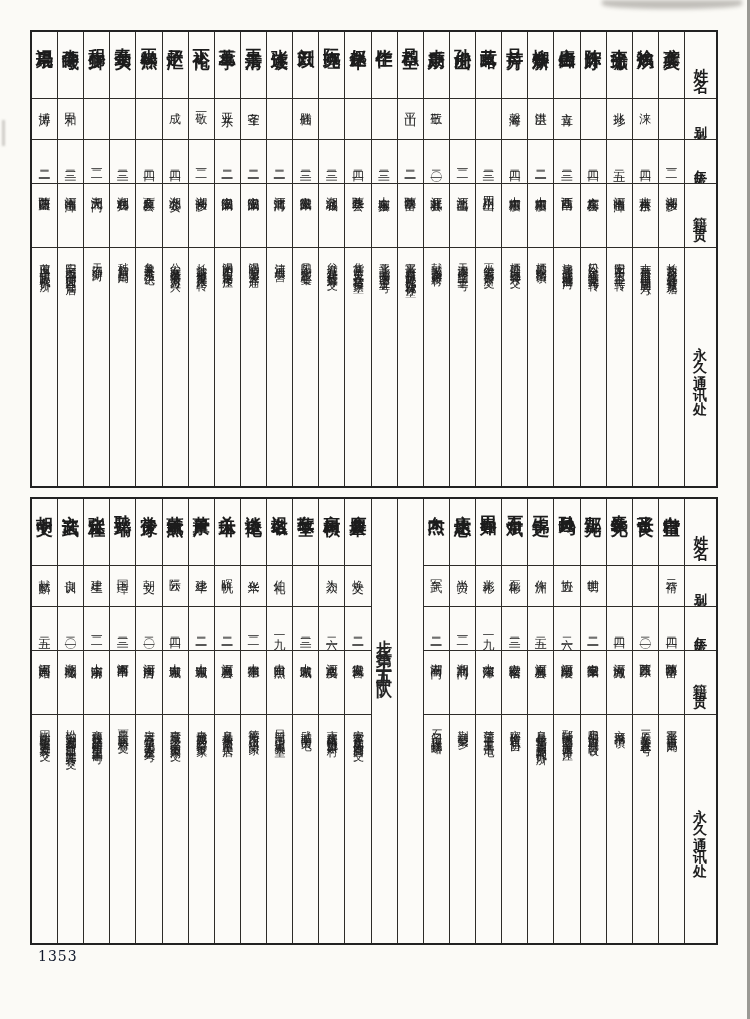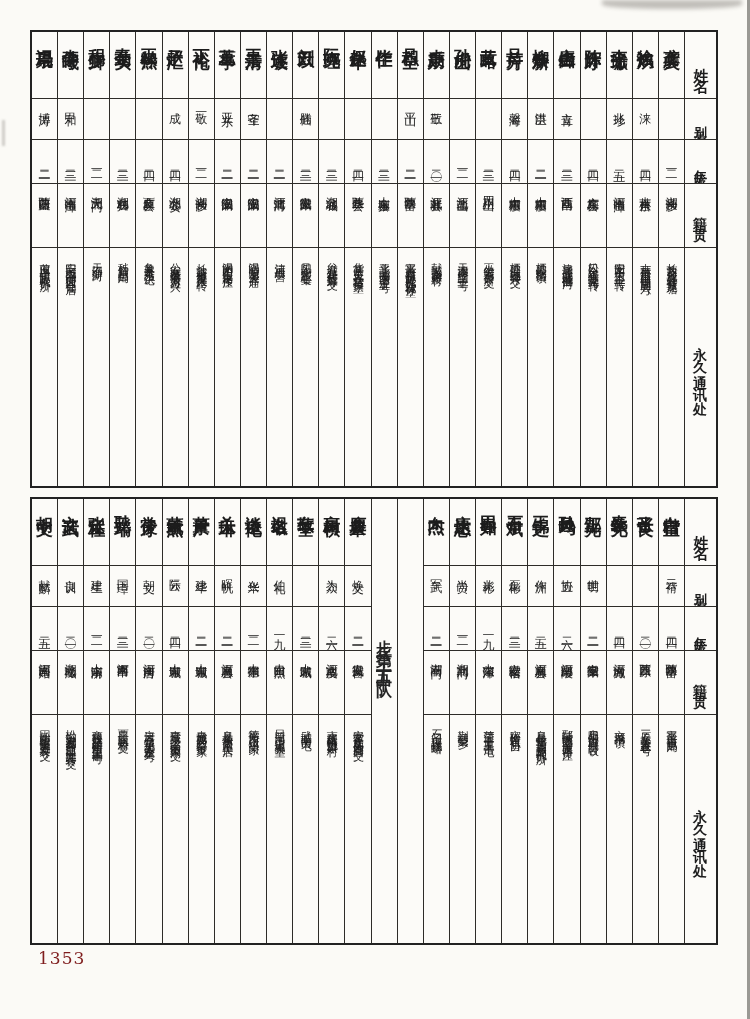--- a/index.html
+++ b/index.html
@@ -43,21 +43,21 @@
   .col.head .cell.alias span{font-size:13px;font-weight:700;letter-spacing:5px;}
   .col.head .cell.age span{font-size:13px;font-weight:700;letter-spacing:2px;}
   .col.head .cell.place span{font-size:14px;font-weight:700;letter-spacing:11px;}
   .col.head .cell.addr span{font-size:14px;font-weight:700;letter-spacing:14px;}
   .unit-note{
     position:absolute;left:344px;top:128px;z-index:3;
     font-size:16px;font-weight:600;letter-spacing:6px;color:#242424;
   }
   .page-number{
     position:absolute;left:38px;top:948px;
-    font-size:17px;letter-spacing:1px;color:#7f1d1d;
+    font-size:14px;letter-spacing:1px;color:#0f172a;
   }
   
   .edge-right{position:absolute;right:0;top:0;width:3px;height:100%;background:#4a4844;opacity:.55;}
   .smudge-top{position:absolute;right:8px;top:0;width:140px;height:9px;background:#55504a;opacity:.35;border-radius:0 0 60% 60%;filter:blur(2px);}
   .speck-left{position:absolute;left:2px;top:120px;width:3px;height:26px;background:#6a665f;opacity:.3;filter:blur(1px);}
 </style>
 </head>
 <body>
 
 <div class="roster" id="roster-upper">

